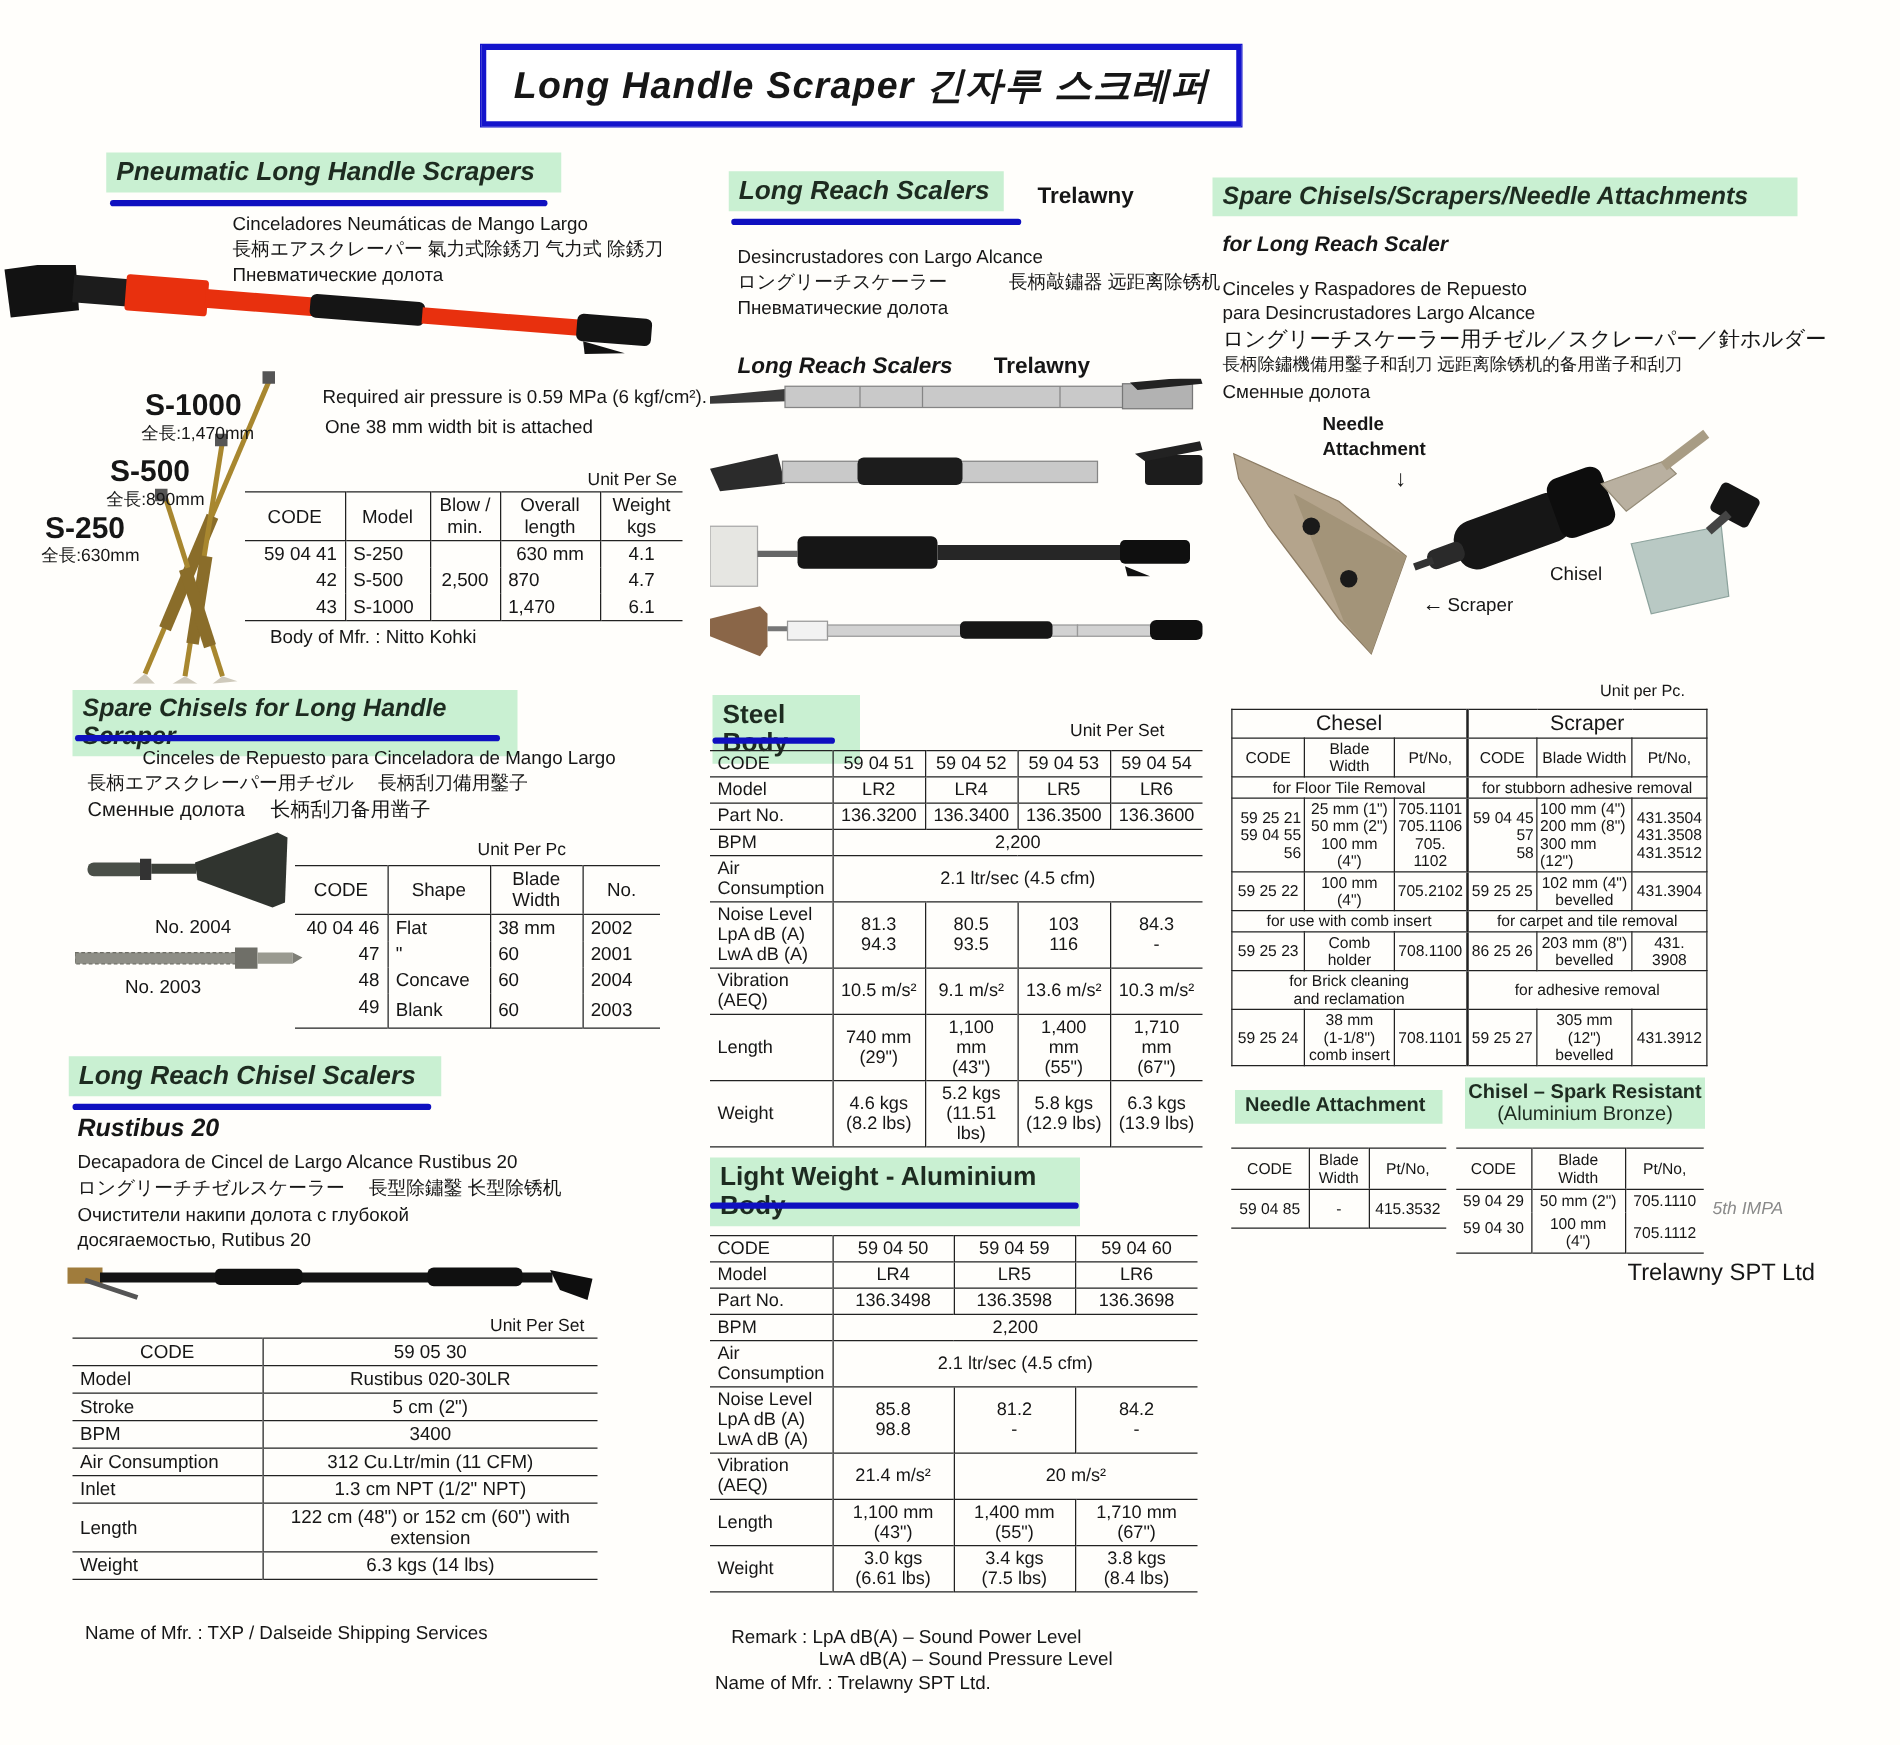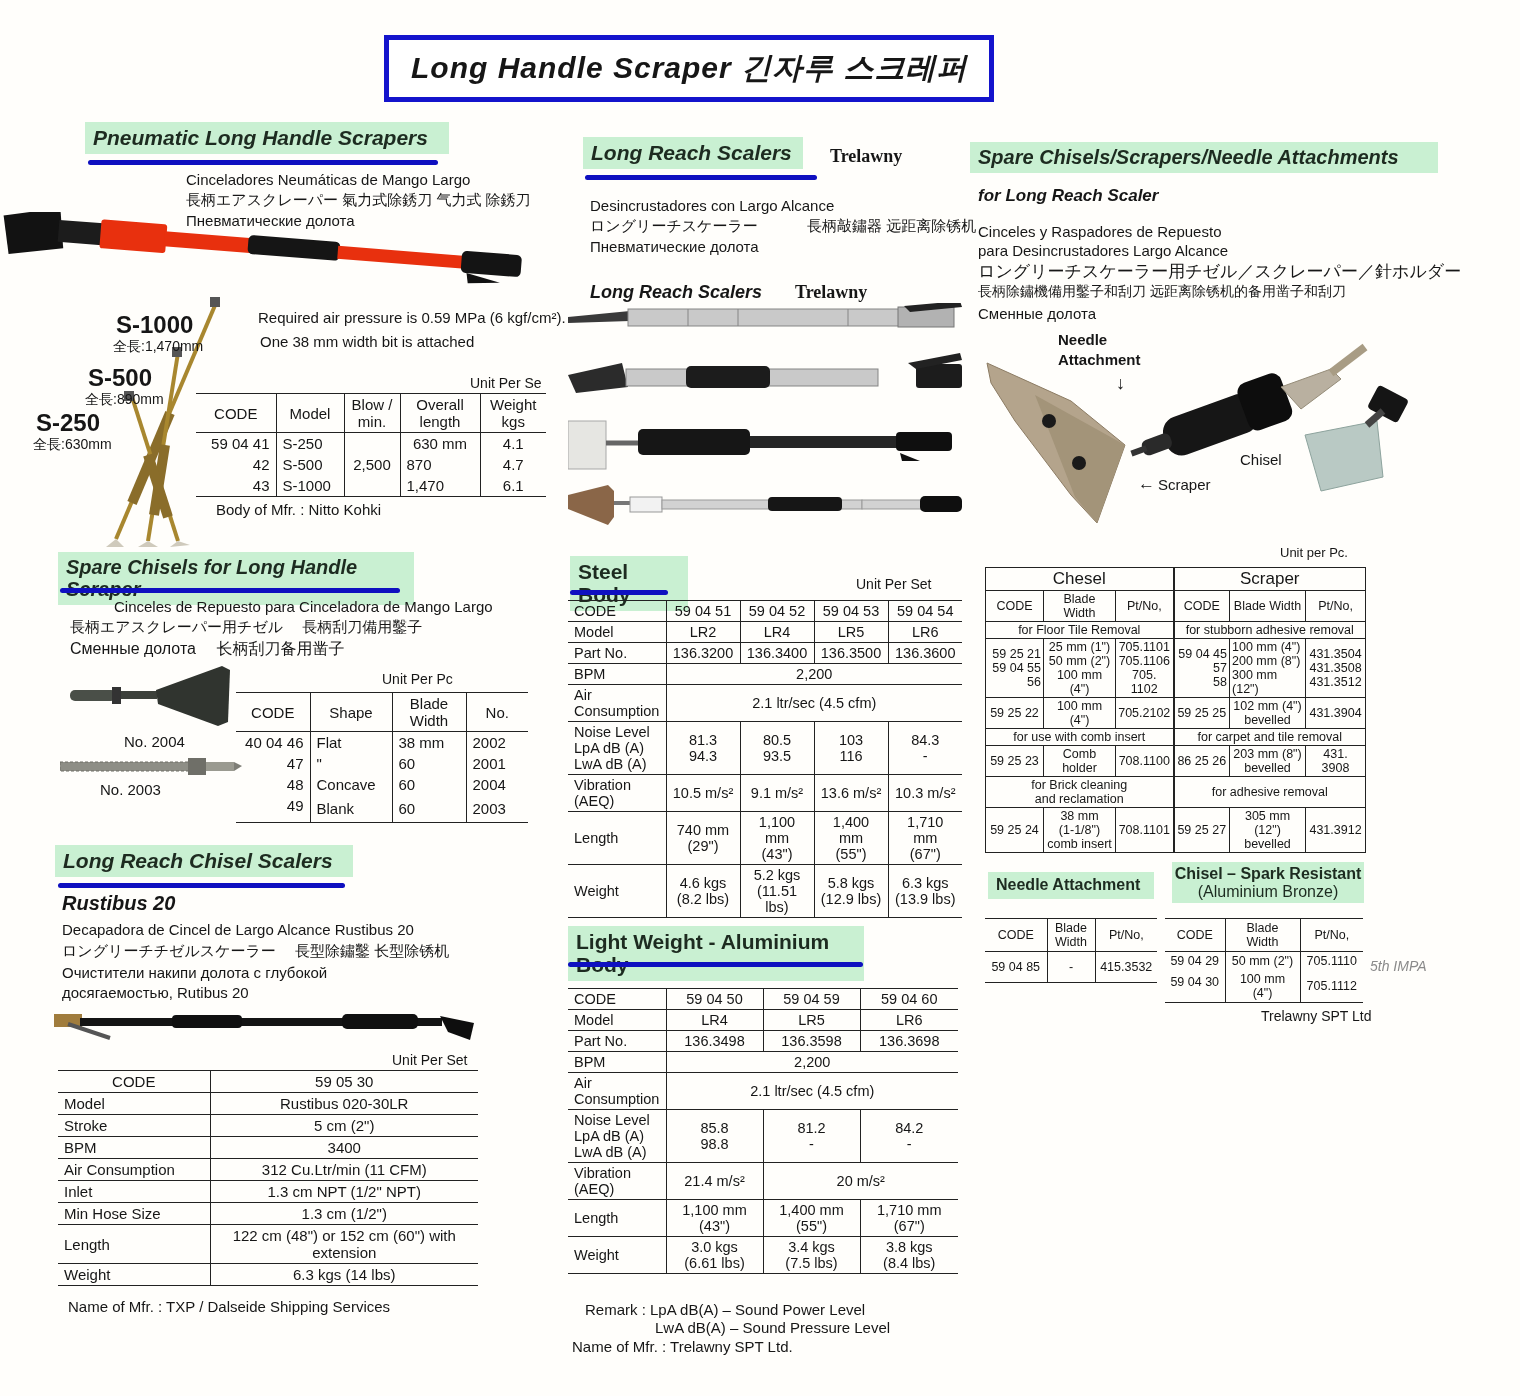--- a/index.html
+++ b/index.html
@@ -8,21 +8,21 @@
   .abs{position:absolute;}
   .pre{white-space:pre-line;}
   td,th{white-space:pre-line;}
   
   .sechead{background:#c9f0d2;color:#1d2b20;font-style:italic;font-weight:bold;
            font-size:21px;padding:4px 10px 5px 8px;display:inline-block;line-height:1.1;}
   .bluebar{background:#0f10c0;height:5px;border-radius:3px;}
   .titlebox{border:4px solid #1414cc;outline:1px solid #1414cc;padding:8px 22px;
             font-size:30px;font-weight:bold;font-style:italic;letter-spacing:1px;
             display:inline-block;background:#fff;}
-  .brand{font-weight:bold;font-size:18px;font-family:Liberation Serif, serif;}
+  .brand{font-weight:bold;font-size:18px;}
   .subit{font-weight:bold;font-style:italic;font-size:18px;}
   .txt{font-size:15px;line-height:1.35;}
   .small{font-size:14px;}
   .b{font-weight:bold;}
   .gray-it{color:#8a8a8a;font-style:italic;font-size:14px;}
   
   table{border-collapse:collapse;table-layout:fixed;}
   .cat{font-size:15px;}
   .cat td,.cat th{padding:2px 6px;font-weight:normal;vertical-align:middle;}
   
@@ -270,24 +270,20 @@
           <td>BPM</td>
           <td>3400</td>
         </tr>
     <tr>
           <td>Air Consumption</td>
           <td>312 Cu.Ltr/min (11 CFM)</td>
         </tr>
     <tr>
           <td>Inlet</td>
           <td>1.3 cm NPT (1/2" NPT)</td>
-        </tr>
-    <tr>
-          <td>Min Hose Size</td>
-          <td>1.3 cm (1/2")</td>
         </tr>
     <tr>
           <td>Length</td>
           <td>122 cm (48") or 152 cm (60") with
 extension</td>
         </tr>
     <tr>
           <td>Weight</td>
           <td>6.3 kgs (14 lbs)</td>
         </tr>
@@ -689,15 +685,15 @@
     </tr>
     <tr>
       <td style="padding-bottom:10px">59 04 30</td>
       <td>100 mm (4")</td>
       <td>705.1112</td>
     </tr>
   </tbody>
     </table>
   <div class="abs gray-it" style="left:1370px;top:958px;">5th IMPA</div>
 
-  <div class="abs" style="left:1261px;top:1008px;font-size:14px;">Trelawny SPT Ltd</div>
+  <div class="abs" style="left:1302px;top:1008px;font-size:19px;">Trelawny SPT Ltd</div>
 
 </div>
 
 </body></html>

